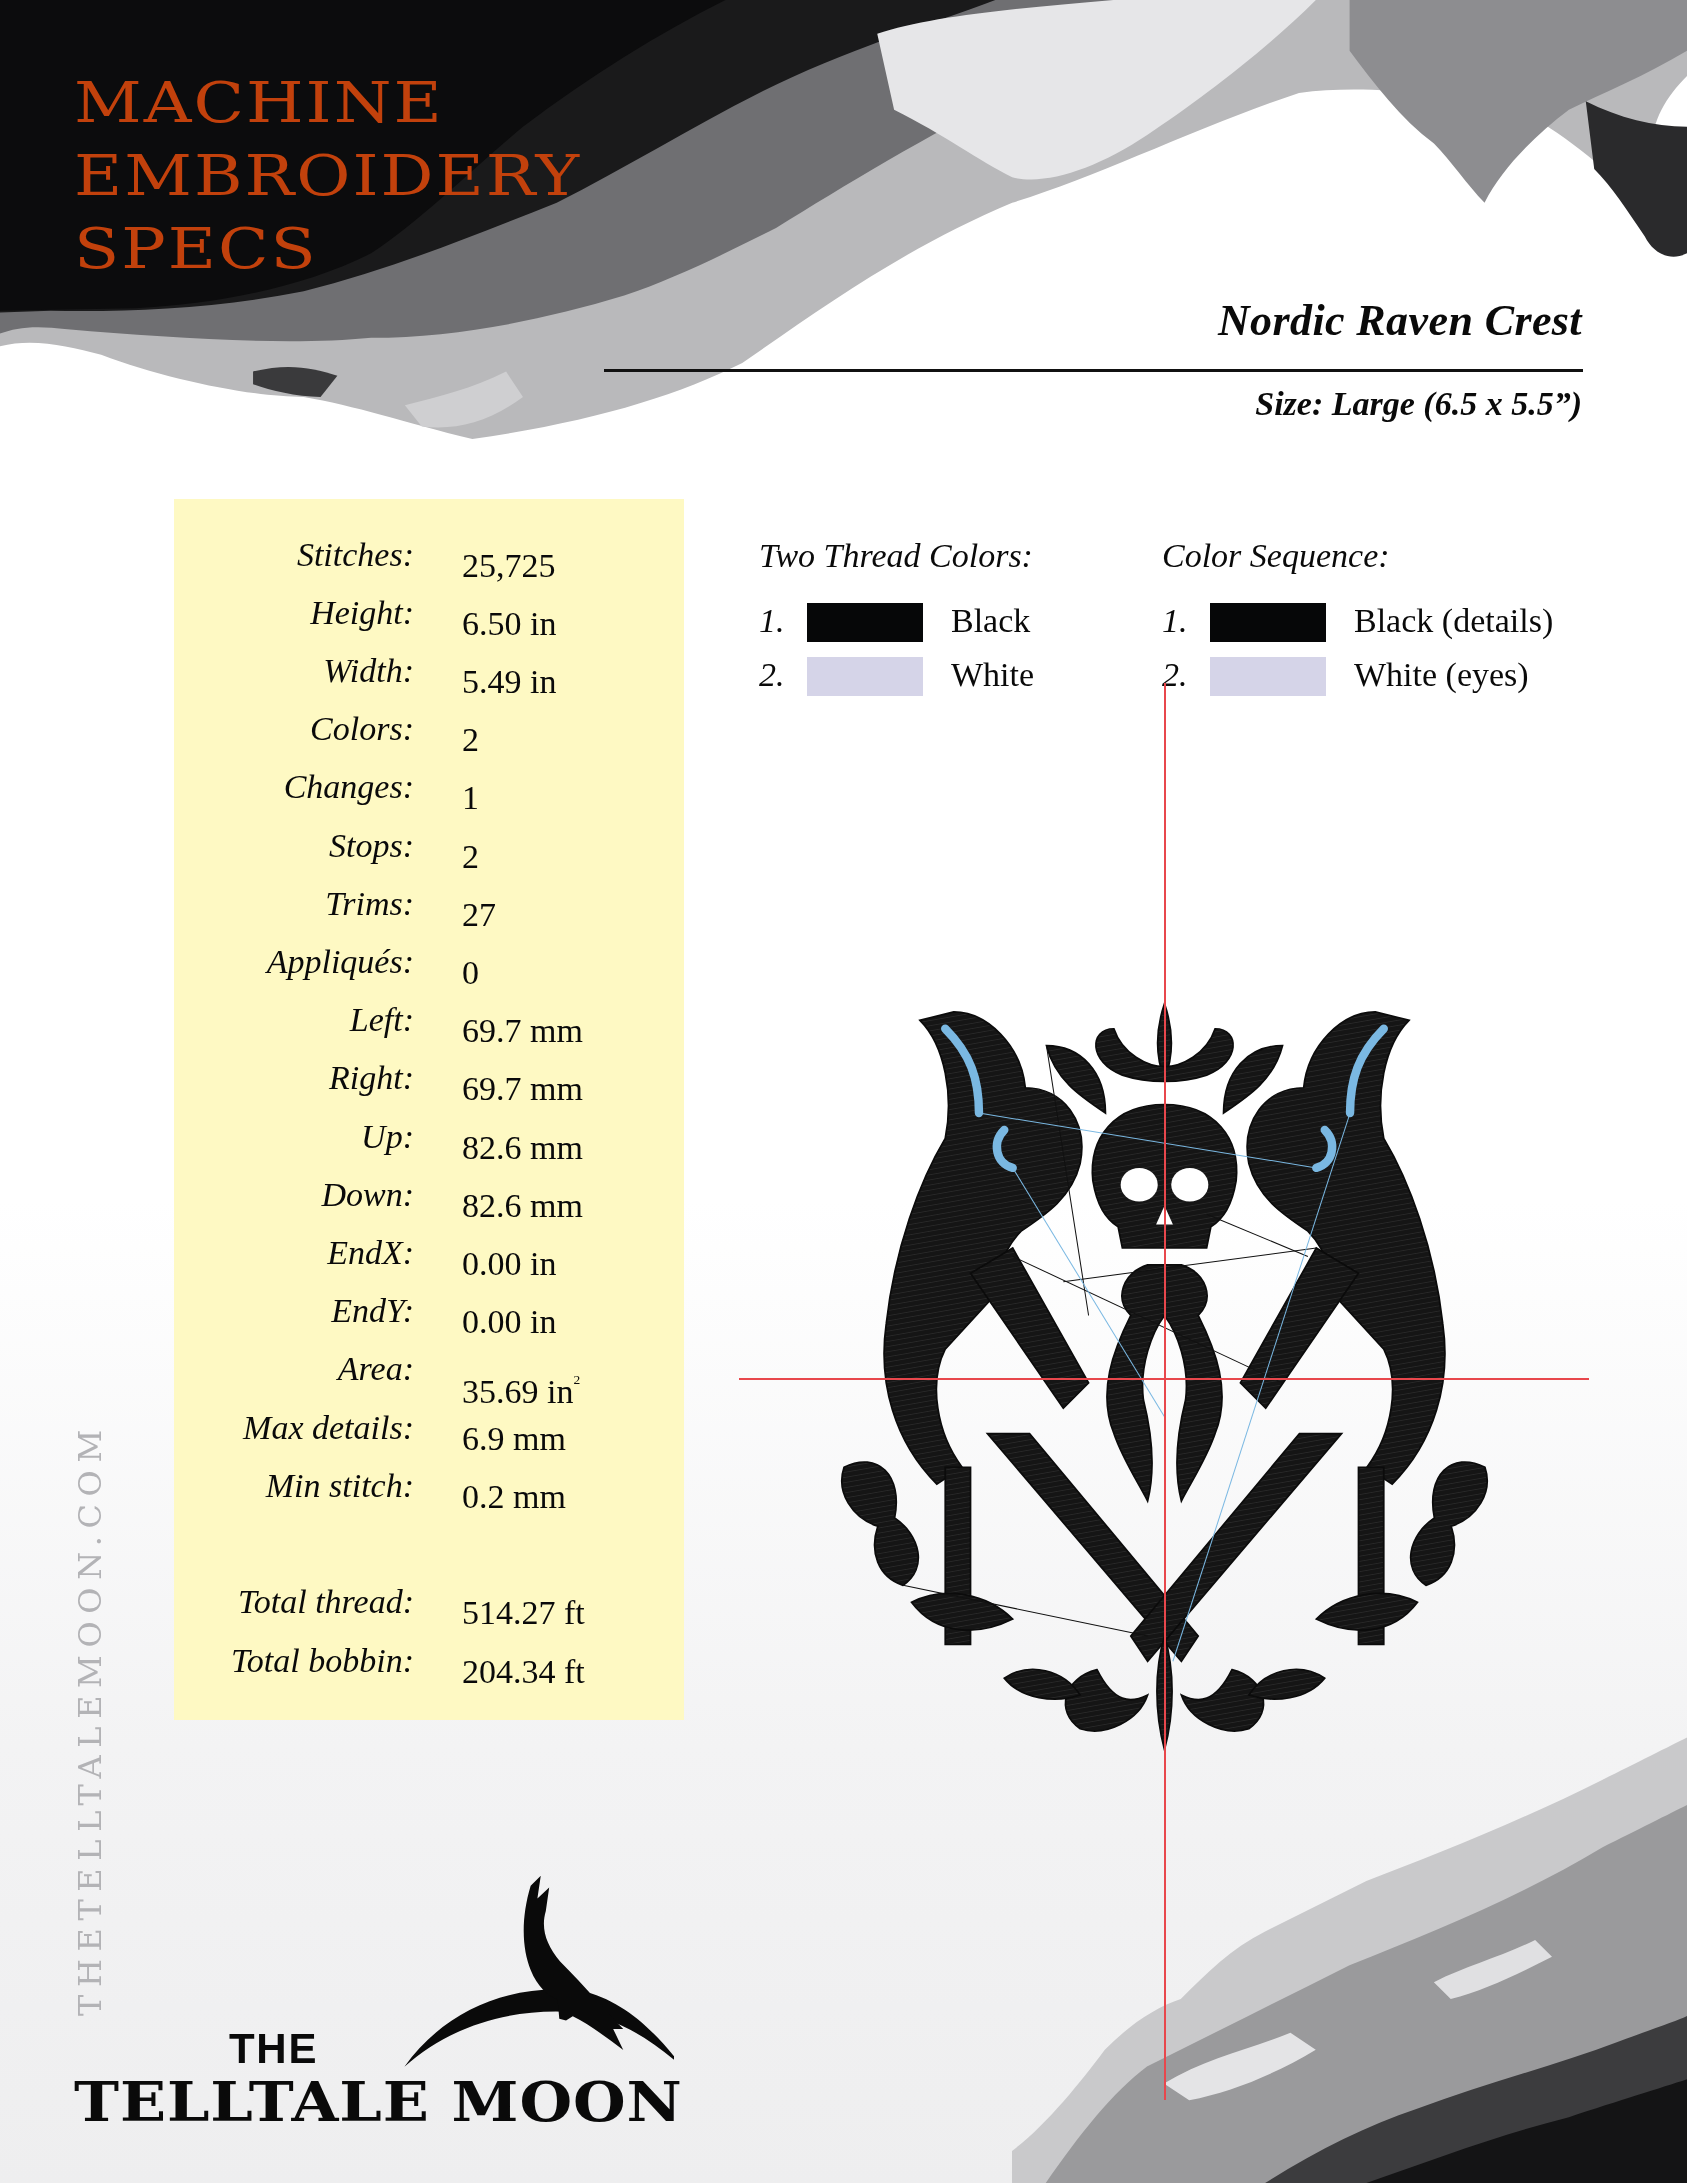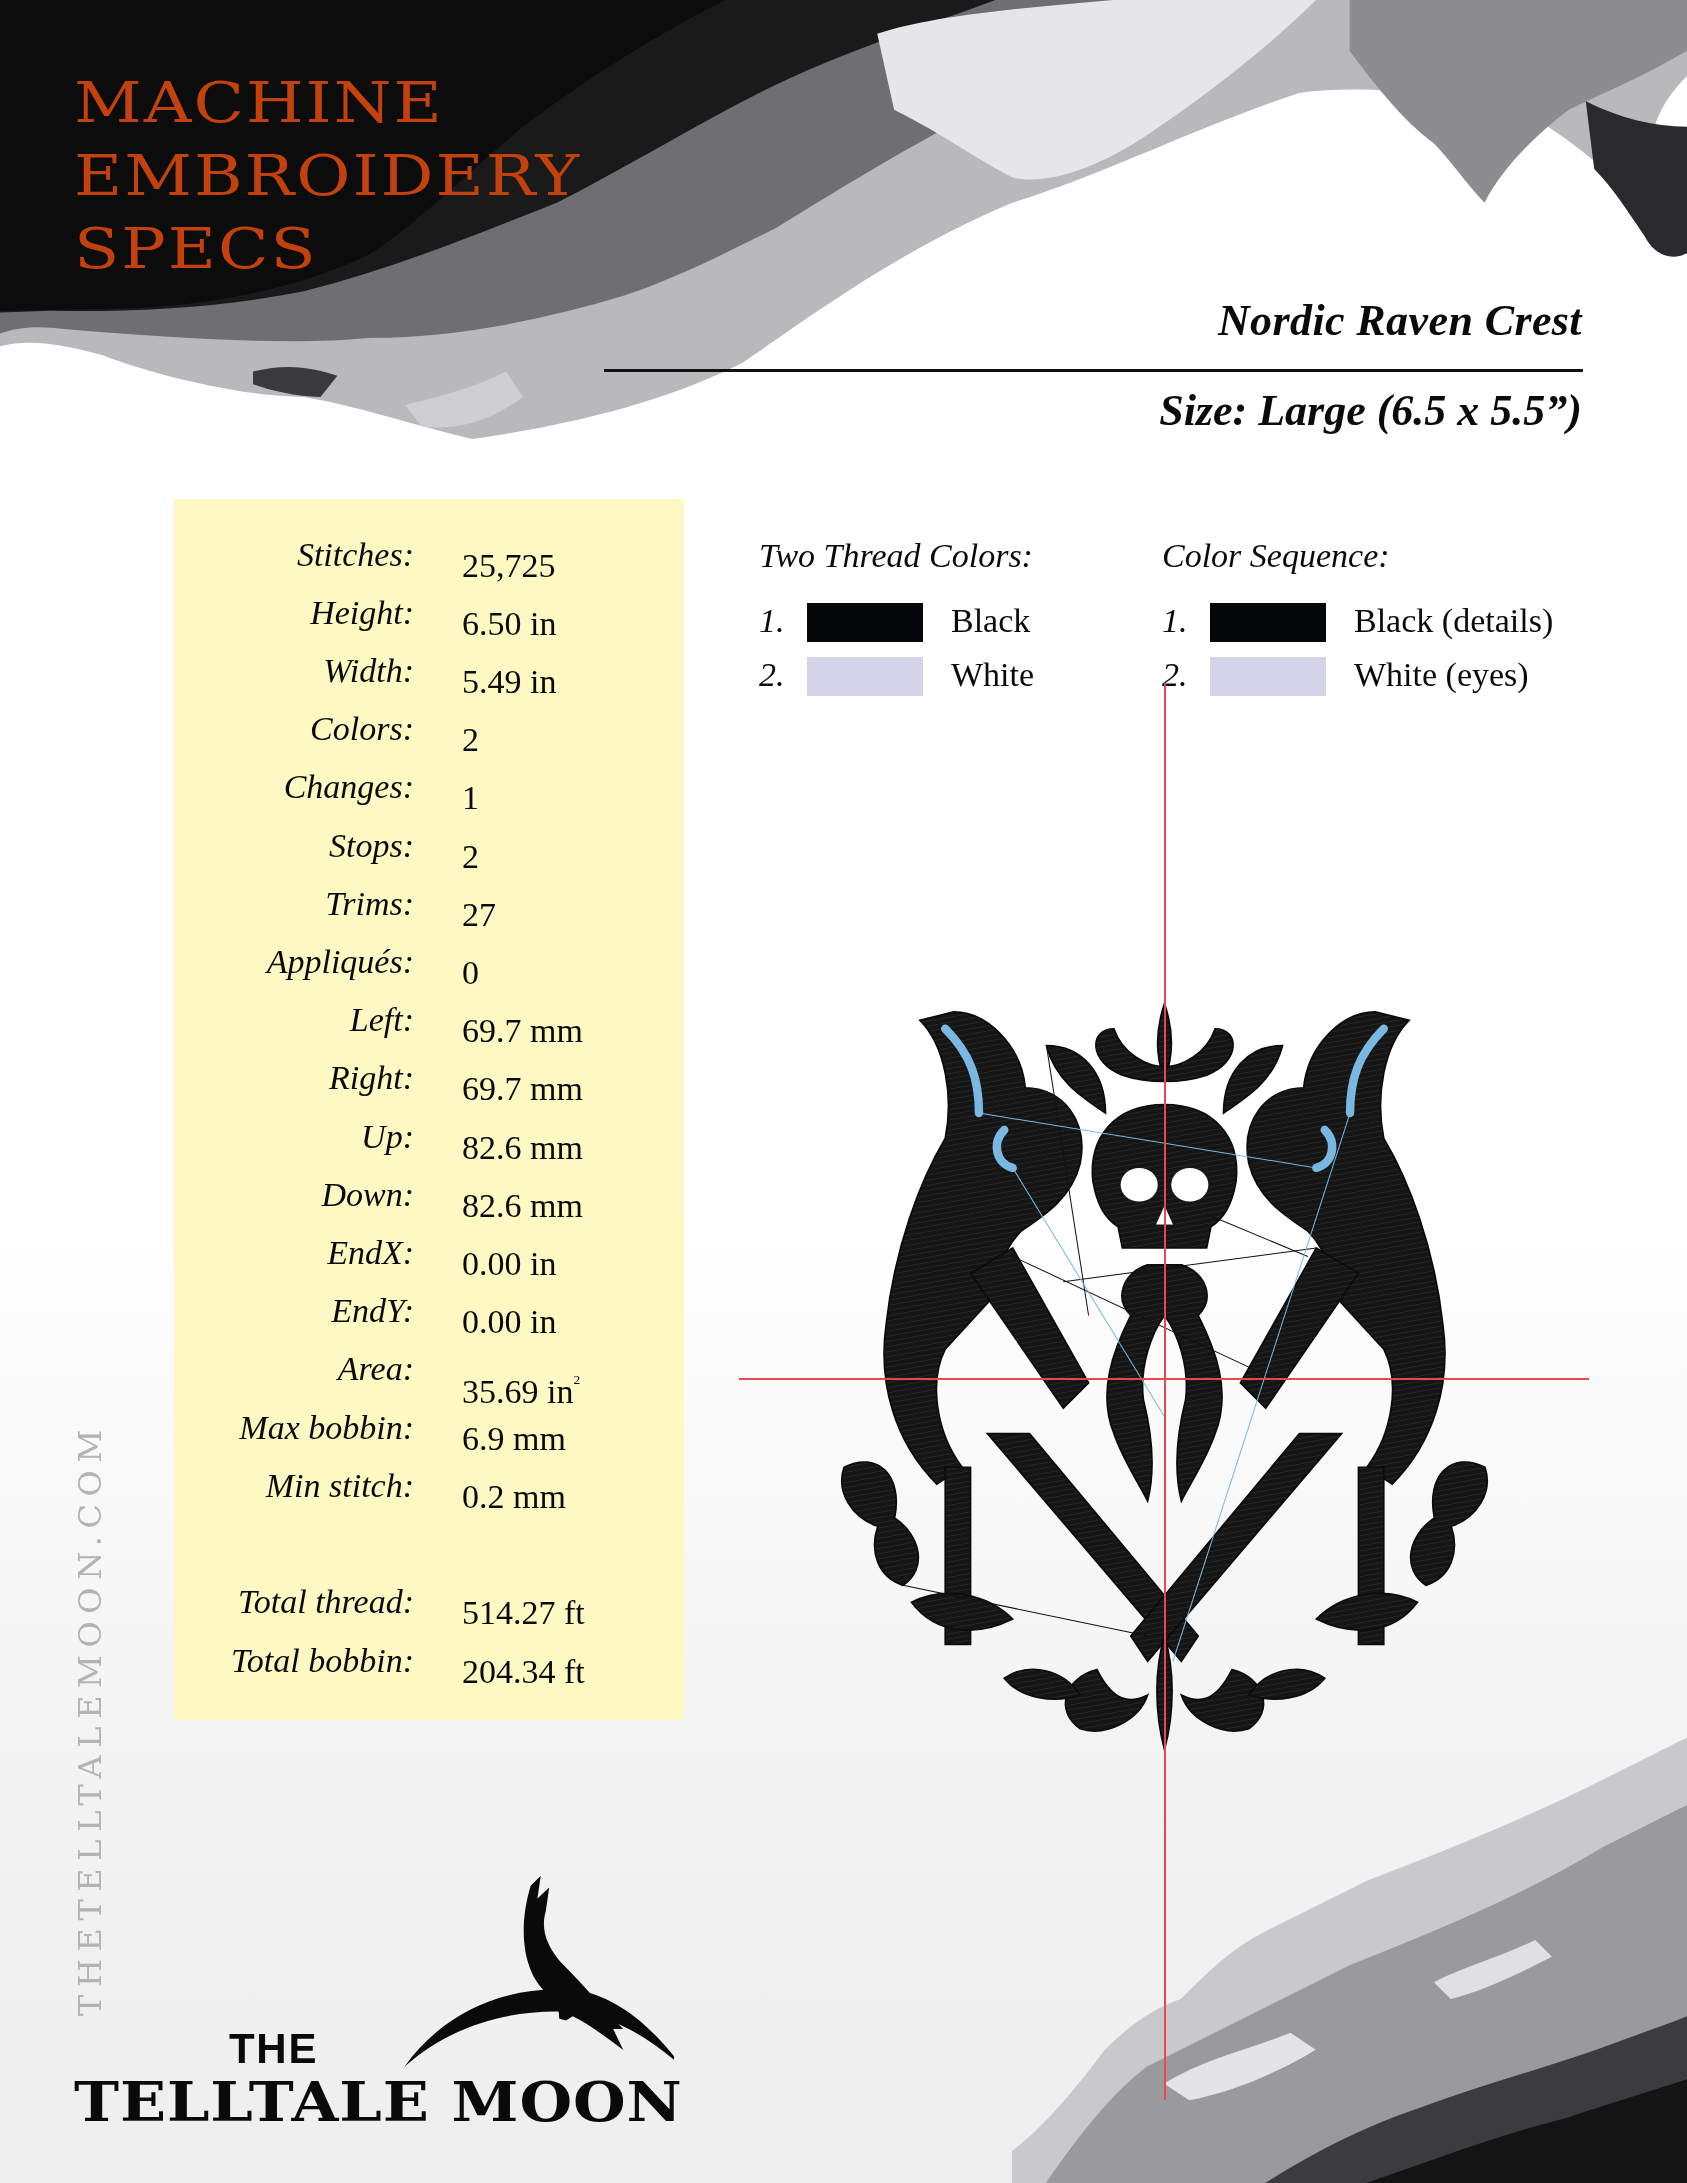--- a/index.html
+++ b/index.html
@@ -26,21 +26,21 @@
   .design-name {
     position: absolute; right: 105px; top: 295px;
     font-size: 44px; font-style: italic; font-weight: bold;
     letter-spacing: 0.4px;
   }
   .design-rule {
     position: absolute; left: 604px; top: 369px; width: 979px; height: 3.4px; background: #111;
   }
   .design-size {
     position: absolute; right: 105px; top: 385px;
-    font-size: 44px; font-style: italic; font-weight: bold;
+    font-size: 34px; font-style: italic; font-weight: bold;
   }
 
   .stats-panel {
     position: absolute; left: 174px; top: 499px; width: 510px; height: 1221px;
     background: #fef9c3;
     text-decoration: underline;
   }
   .stat-row {
     position: absolute; left: 0; width: 100%; height: 51px;
     font-size: 34px; line-height: 51px;
@@ -174,21 +174,21 @@
     </div>
   <div class="stat-row" style="top:786px">
       <span class="stat-label">EndY:</span>
       <span class="stat-value">0.00 in</span>
     </div>
   <div class="stat-row" style="top:844px">
       <span class="stat-label">Area:</span>
       <span class="stat-value"><span>35.69 in</span><sup>2</sup></span>
     </div>
   <div class="stat-row" style="top:903px">
-      <span class="stat-label">Max bobbin:</span>
+      <span class="stat-label">Max details:</span>
       <span class="stat-value">6.9 mm</span>
     </div>
   <div class="stat-row" style="top:961px">
       <span class="stat-label">Min stitch:</span>
       <span class="stat-value">0.2 mm</span>
     </div>
   <div class="stat-row" style="top:1077px">
       <span class="stat-label">Total thread:</span>
       <span class="stat-value">514.27 ft</span>
     </div>

